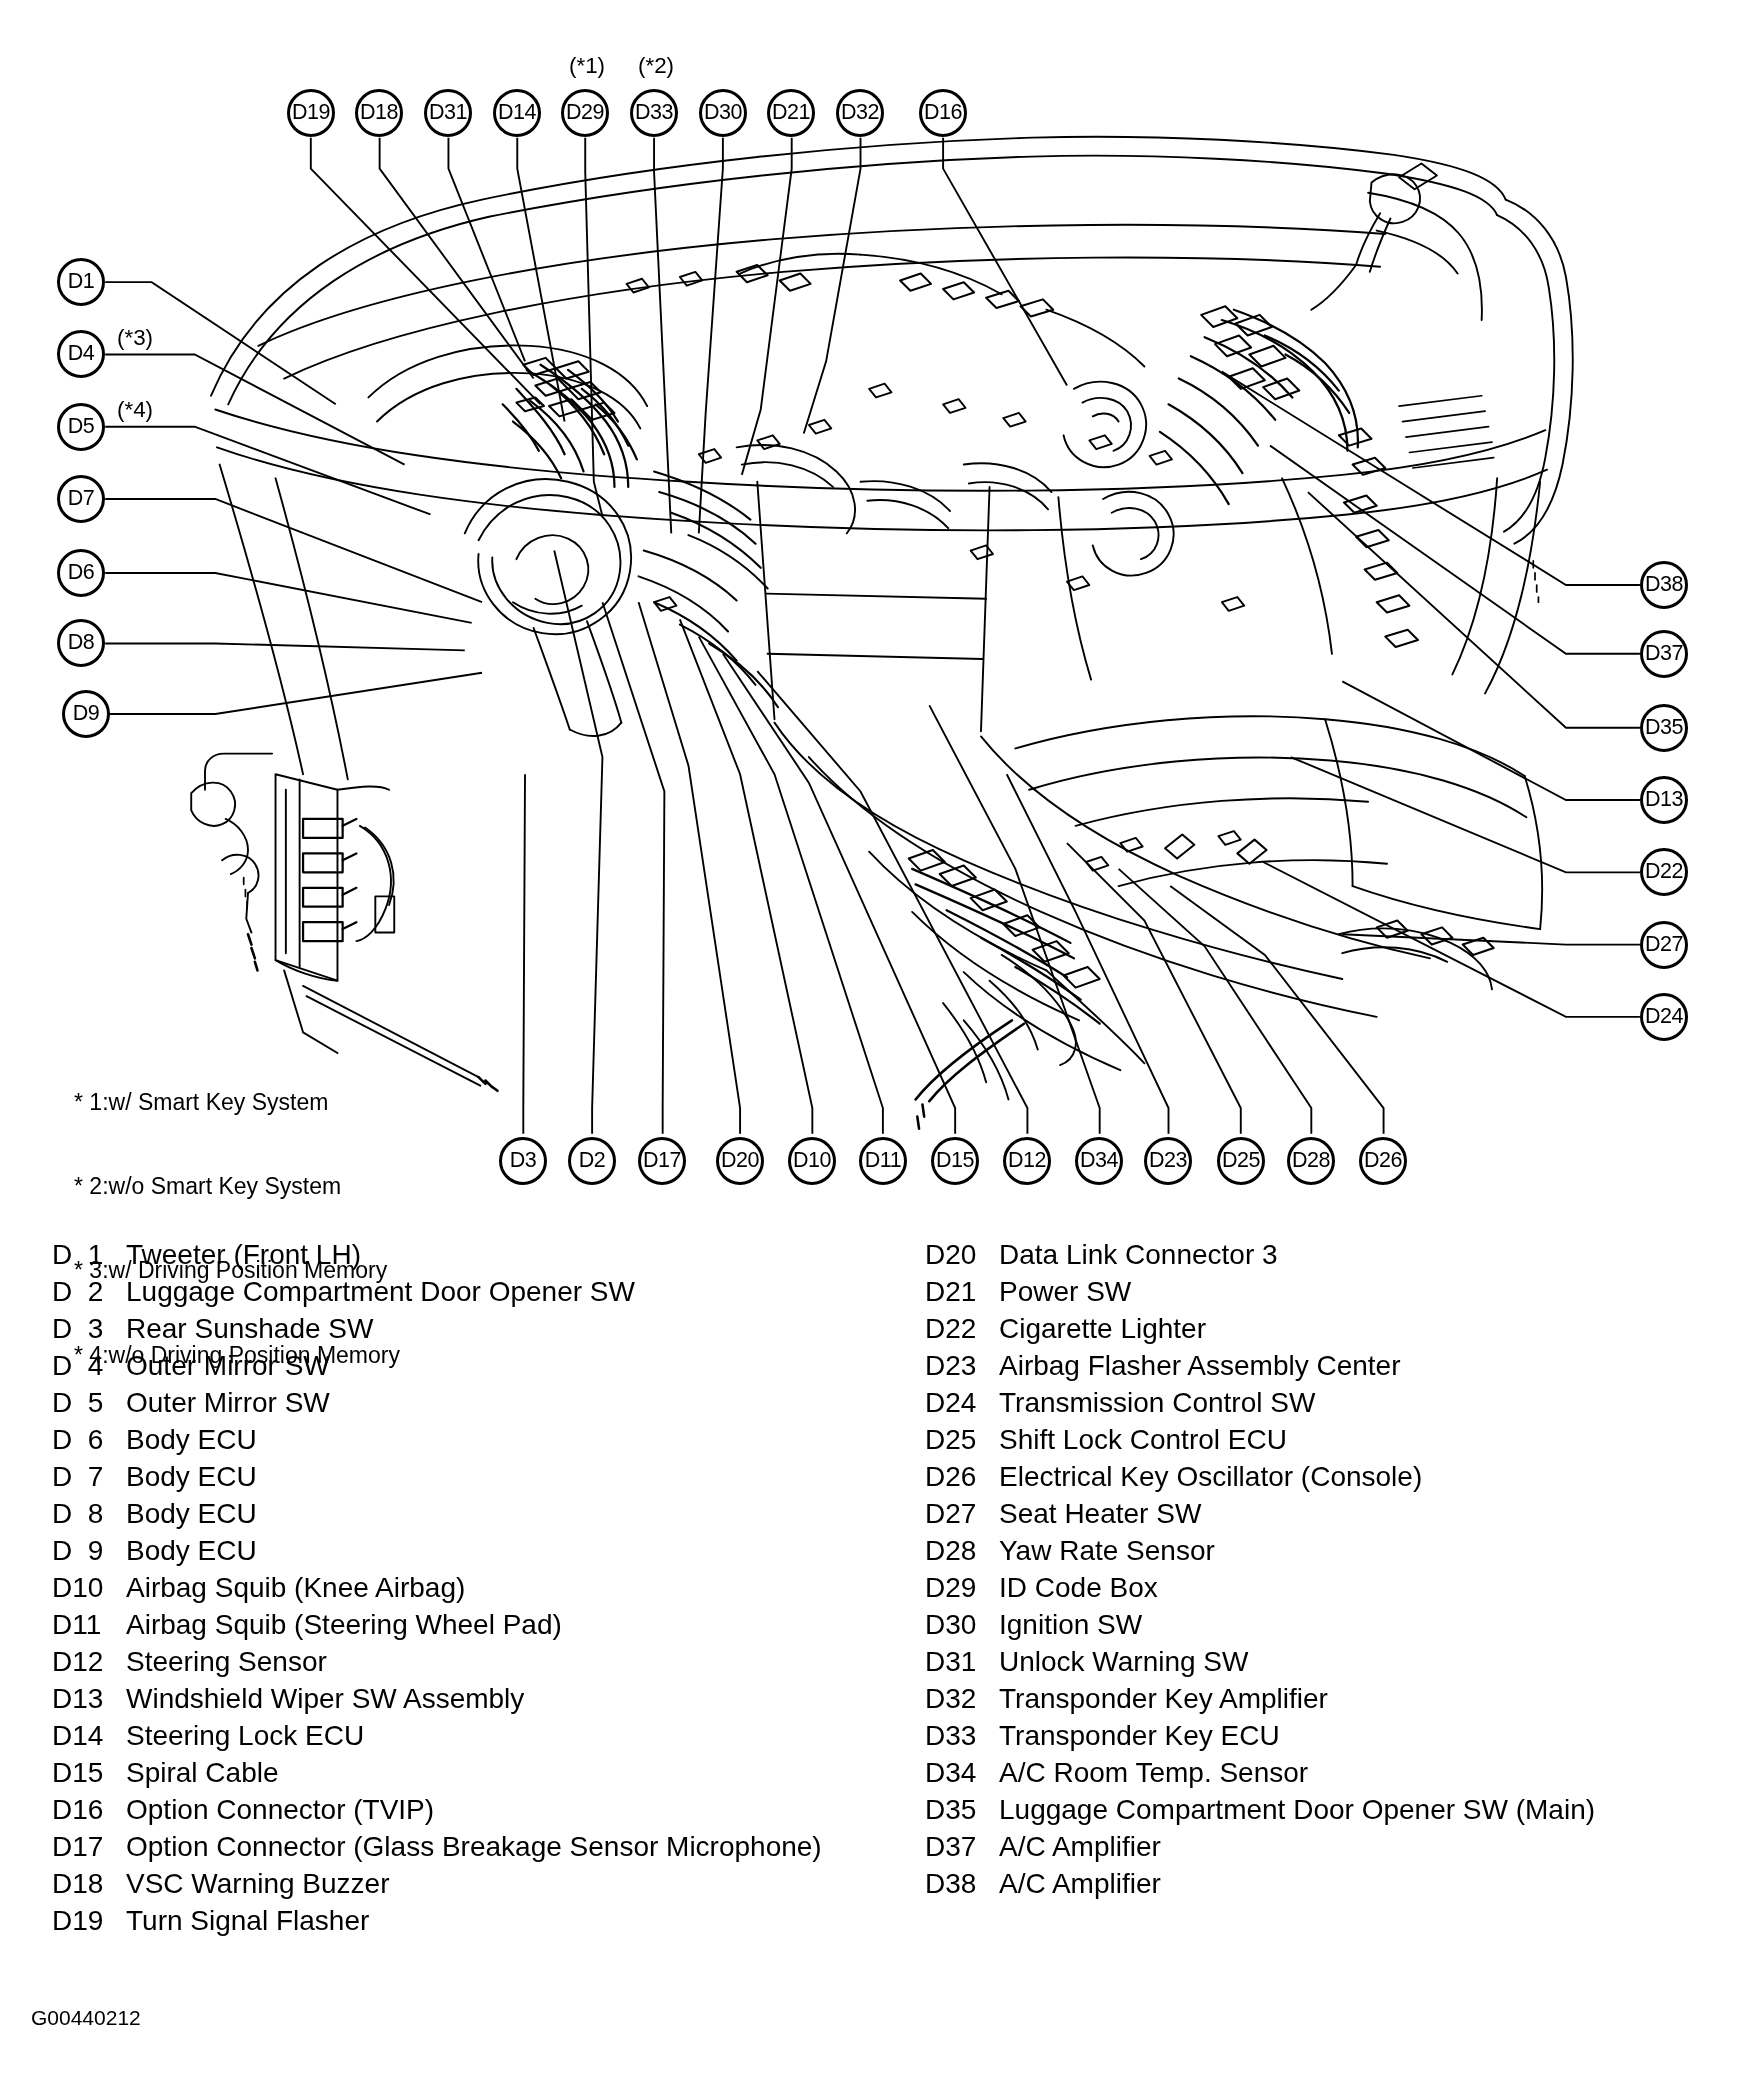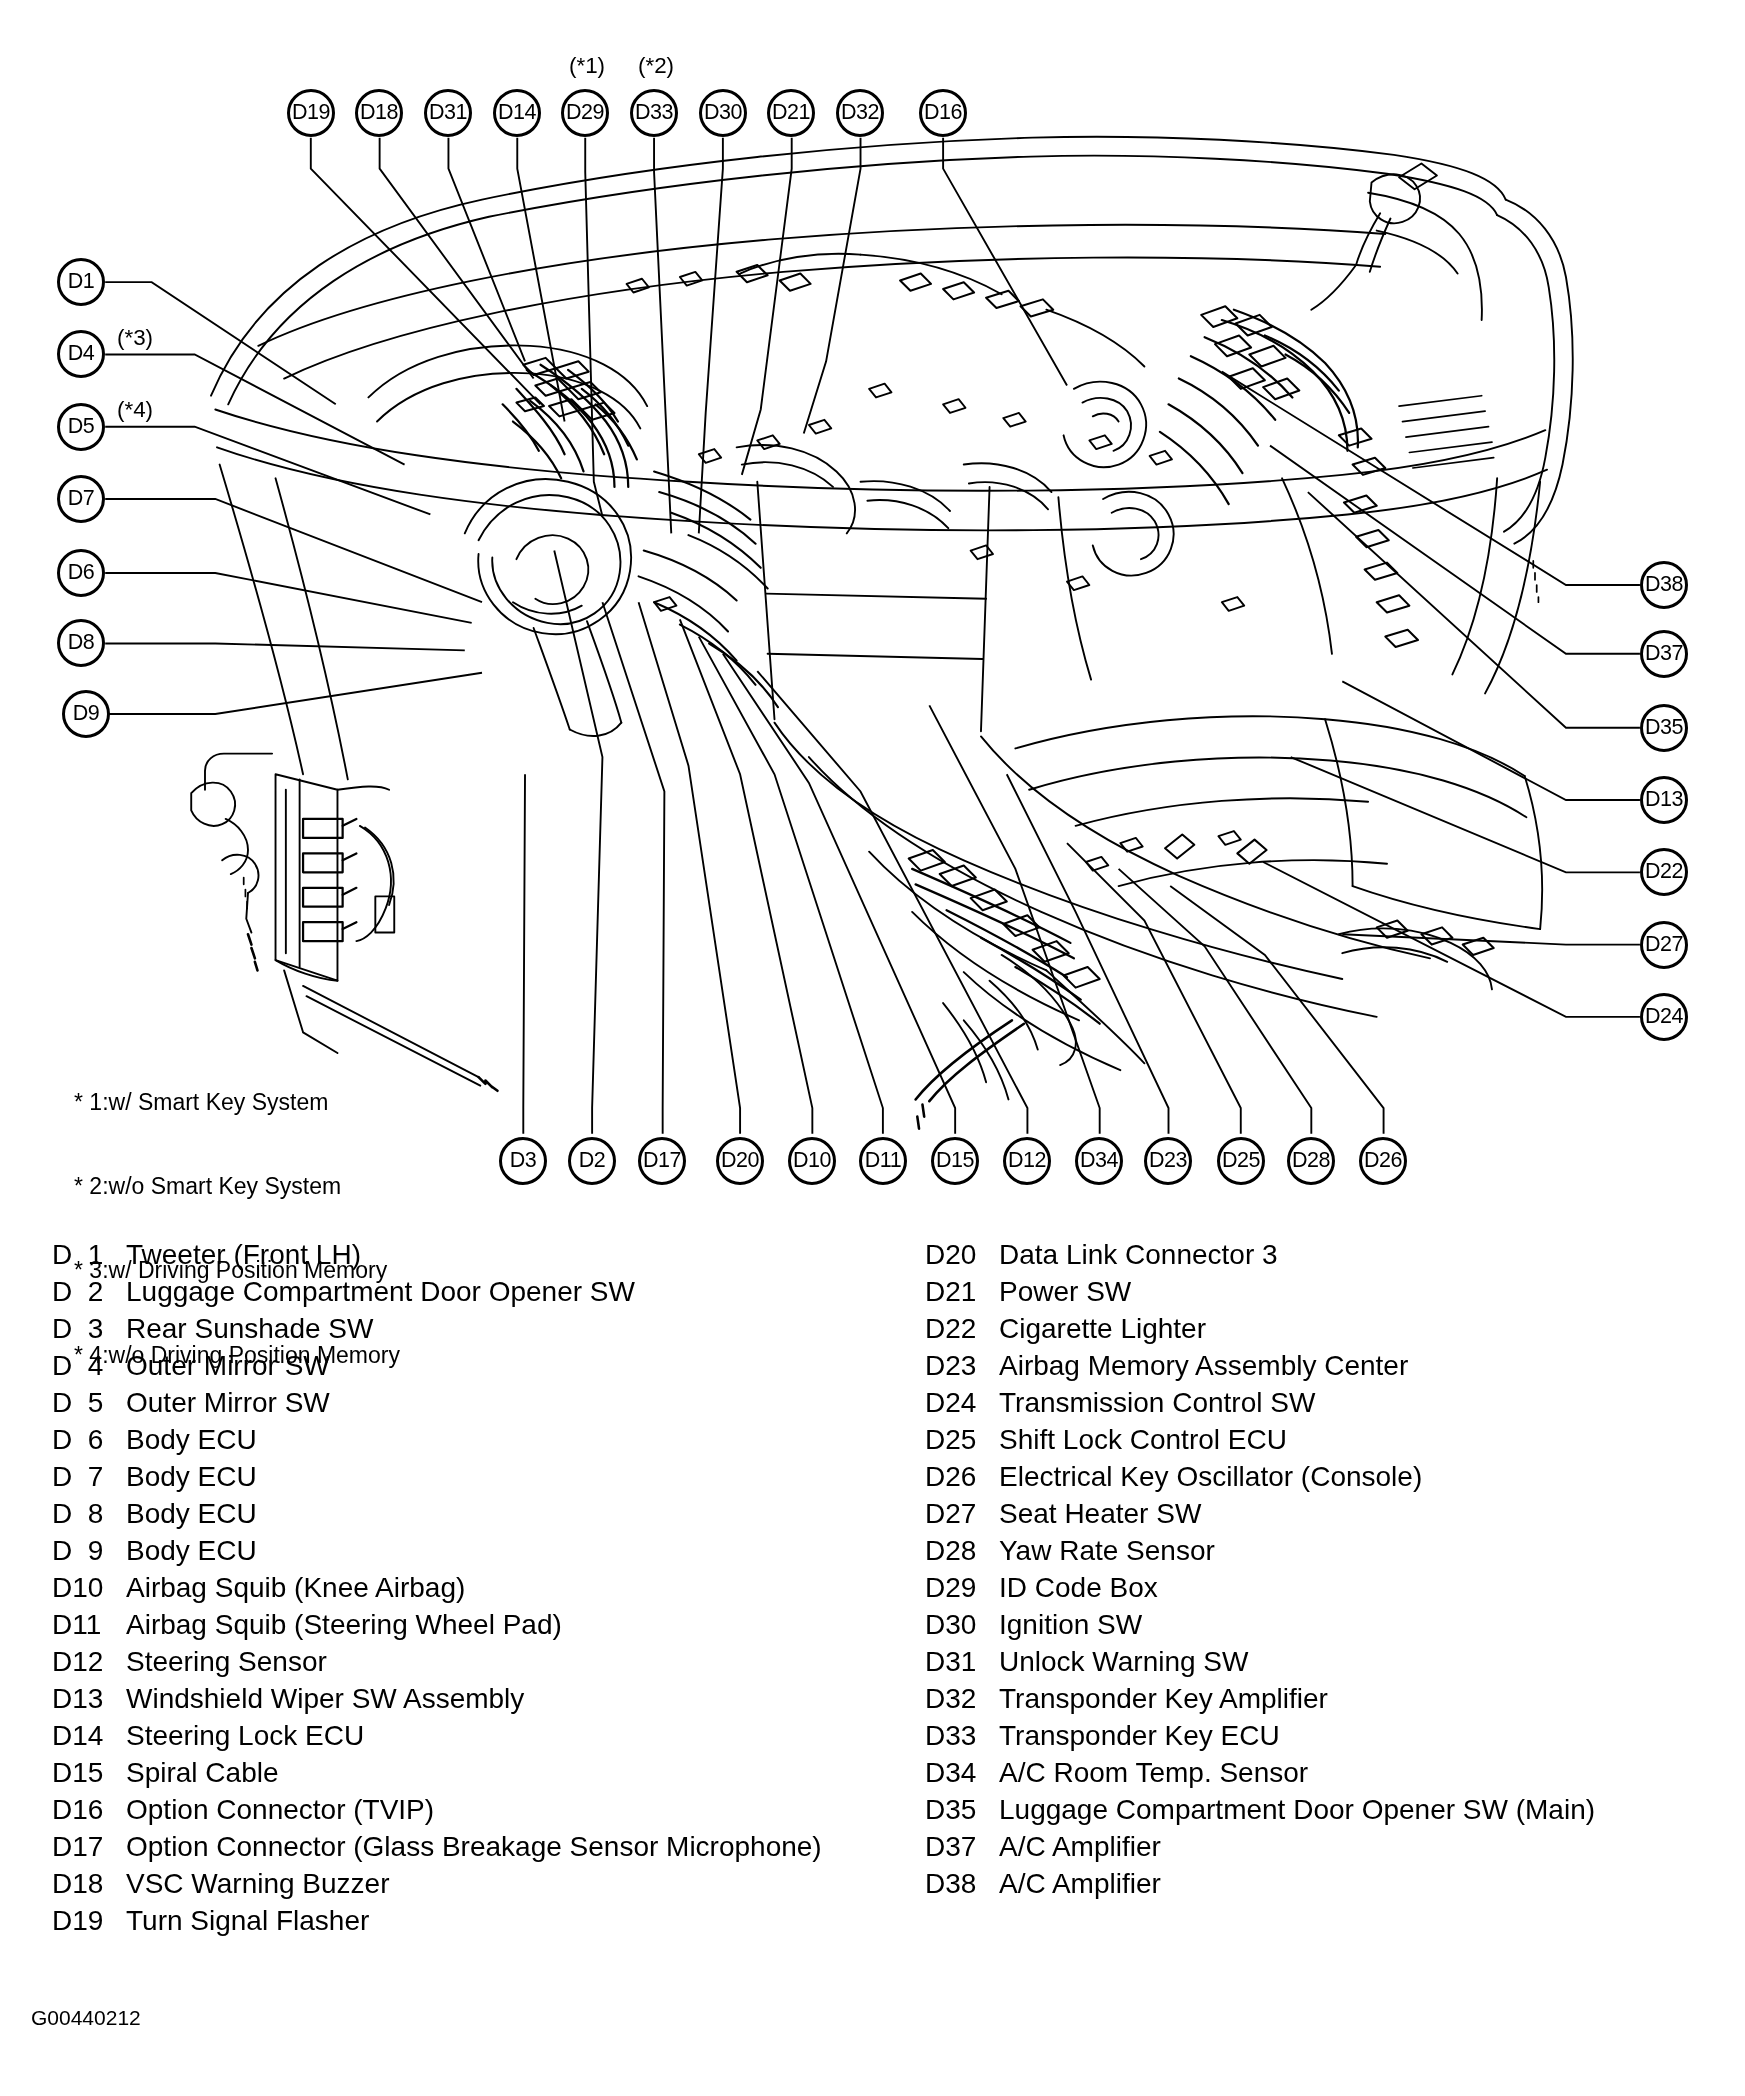--- a/index.html
+++ b/index.html
@@ -496,21 +496,21 @@
       <div class="legend-row">
           <span class="legend-code">D21</span>
           <span class="legend-desc">Power SW</span>
         </div>
       <div class="legend-row">
           <span class="legend-code">D22</span>
           <span class="legend-desc">Cigarette Lighter</span>
         </div>
       <div class="legend-row">
           <span class="legend-code">D23</span>
-          <span class="legend-desc">Airbag Memory Assembly Center</span>
+          <span class="legend-desc">Airbag Flasher Assembly Center</span>
         </div>
       <div class="legend-row">
           <span class="legend-code">D24</span>
           <span class="legend-desc">Transmission Control SW</span>
         </div>
       <div class="legend-row">
           <span class="legend-code">D25</span>
           <span class="legend-desc">Shift Lock Control ECU</span>
         </div>
       <div class="legend-row">

